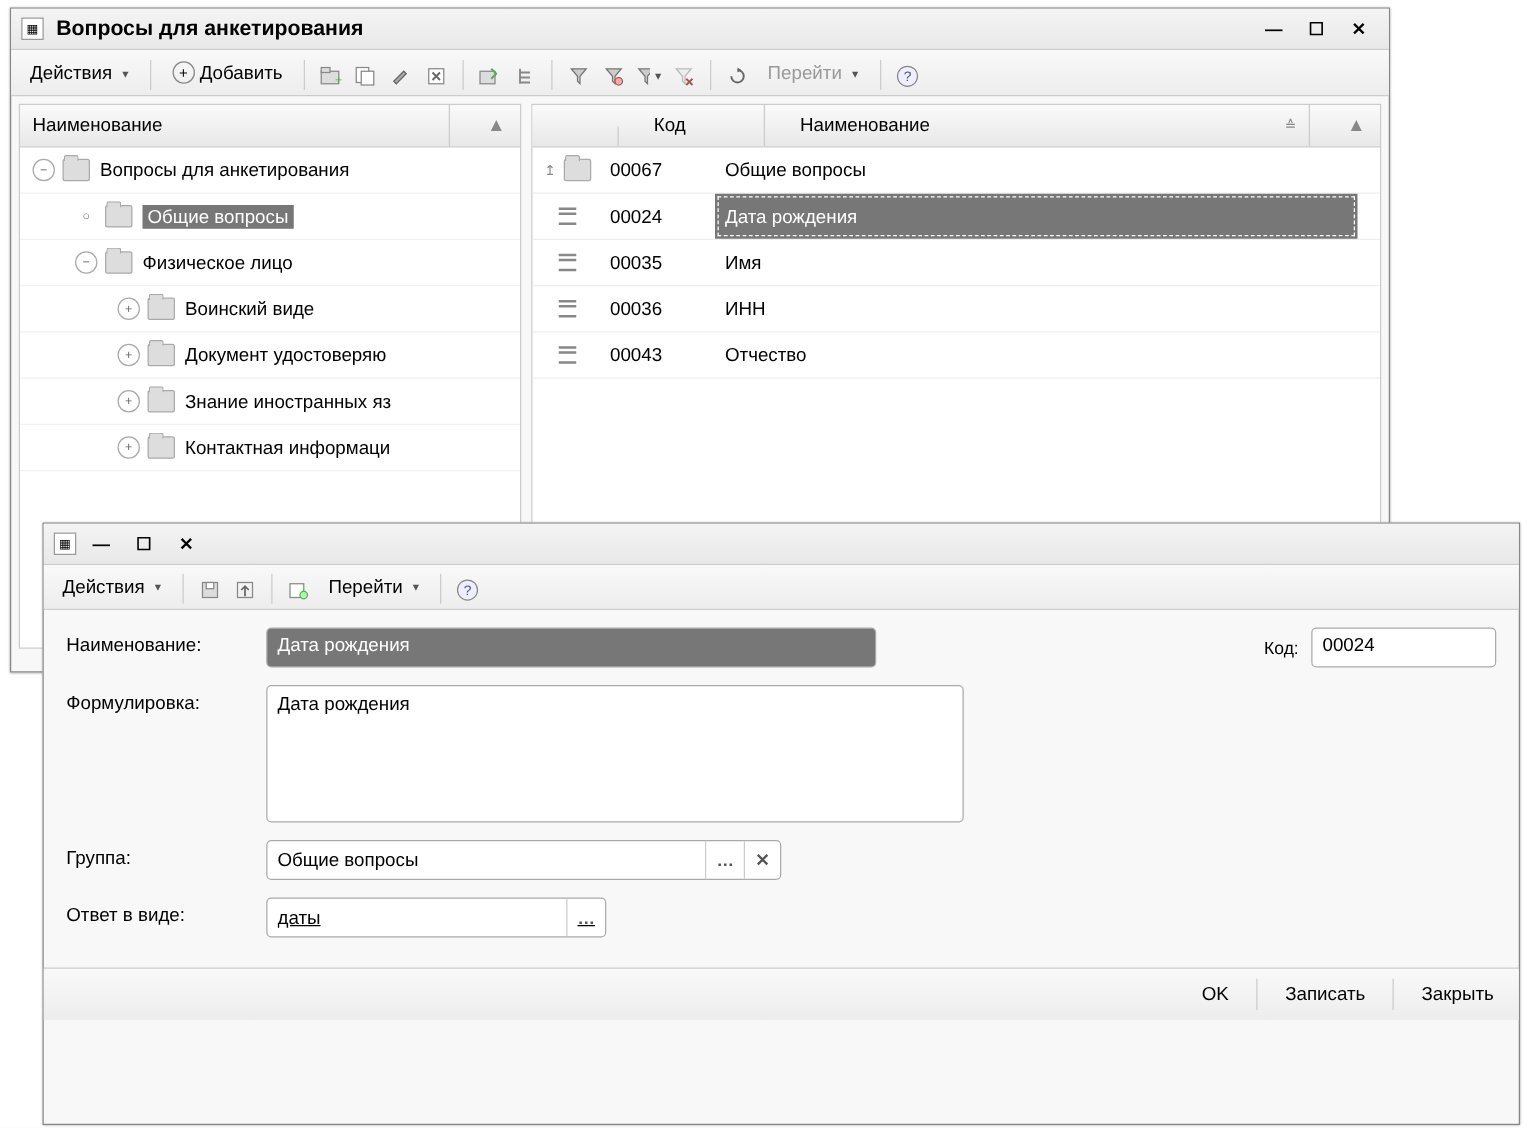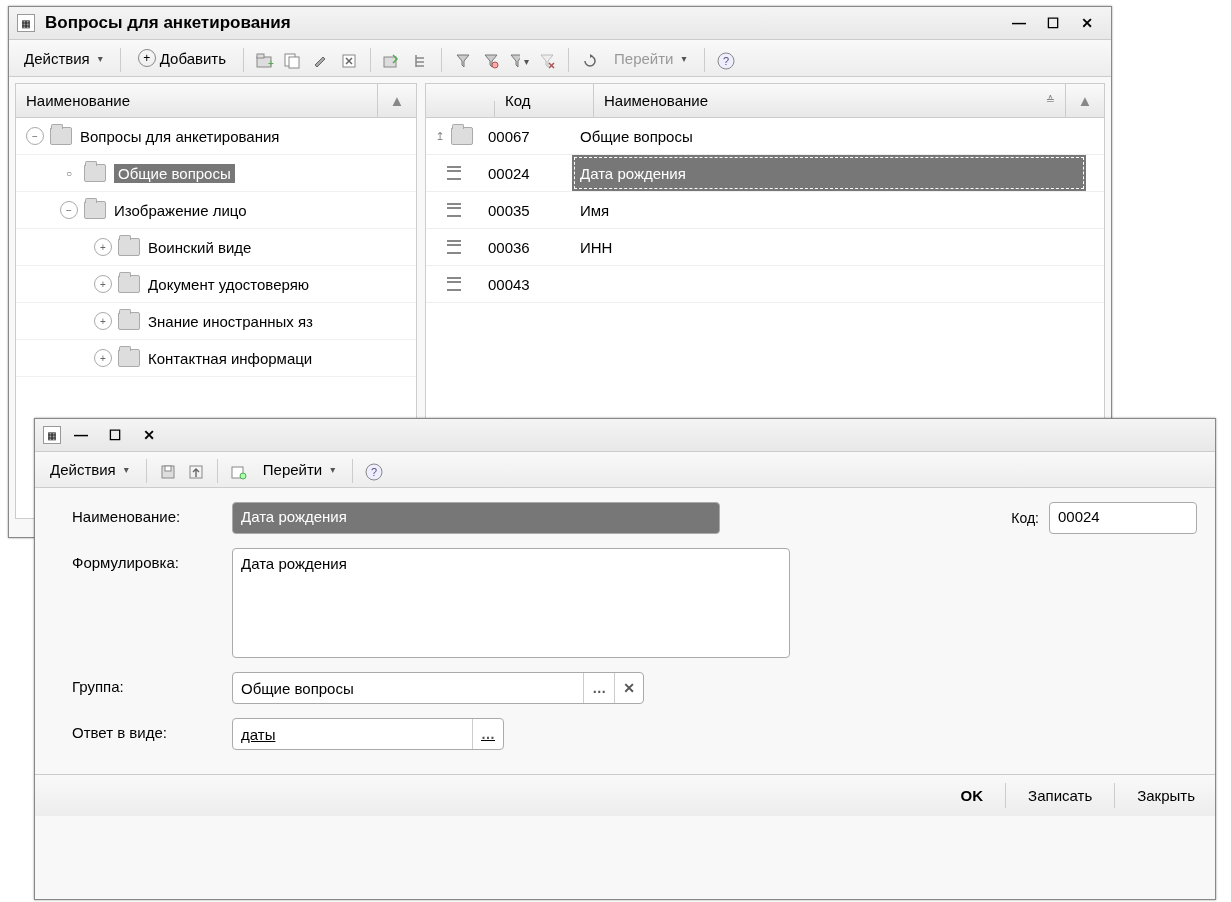--- a/index.html
+++ b/index.html
@@ -74,20 +74,21 @@
   .panes { display:flex; height:calc(100% - 82px); }
   .tree-pane { width:400px; border:1px solid #ccc; margin:6px 4px 6px 6px; background:#fff; display:flex; flex-direction:column; }
   .table-pane { flex:1; border:1px solid #ccc; margin:6px 6px 6px 4px; background:#fff; display:flex; flex-direction:column; }
 
   .col-header {
     background: linear-gradient(#fafafa,#e8e8e8);
     border-bottom:1px solid #ccc;
     display:flex;
     align-items:flex-end;
     font-size:15px;
+    gap:18px;
   }
   .col-header > div { padding:8px 10px; border-right:1px solid #ccc; }
   .col-header .scroll-stub { width:18px; border-right:none; text-align:center; color:#888; }
 
   .tree-body { flex:1; overflow:auto; }
   .tree-row {
     display:flex;
     align-items:center;
     height:36px;
     padding:0 6px;
@@ -148,21 +149,21 @@
   .table-row.selected .name-cell { background:#777; color:#fff; outline:1px dashed #fff; outline-offset:-3px; }
   .ic-cell { width:56px; display:flex; justify-content:center; align-items:center; gap:4px; }
   .code-cell { width:84px; padding-left:6px; }
   .name-cell { flex:1; padding:0 8px; height:100%; display:flex; align-items:center; }
   .scroll-cell { width:18px; }
 
   
   .form-body { padding:14px 18px 10px 18px; display:flex; gap:14px; }
   .form-left { flex:1; }
   .form-row { display:flex; align-items:flex-start; margin-bottom:14px; }
-  .form-label { width:160px; font-size:15px; padding-top:6px;margin-left:19px; }
+  .form-label { width:160px; font-size:15px; padding-top:6px; }
   .text-input {
     border:1px solid #aaa; border-radius:4px;
     padding:5px 8px; font-size:15px; background:#fff;
     height:20px;
   }
   .text-input.sel { background:#777; color:#fff; }
   .textarea {
     border:1px solid #aaa; border-radius:4px;
     padding:6px 8px; font-size:15px;
     height:96px; width:540px; background:#fff;
@@ -185,21 +186,21 @@
     text-align:center; font-size:15px; padding:10px;
   }
   .footer {
     border-top:1px solid #ccc;
     background: linear-gradient(#f9f9f9,#ededed);
     padding:8px 12px;
     display:flex; justify-content:flex-end; gap:14px;
     font-size:15px;
   }
   .footer-btn { cursor:pointer; padding:4px 8px; }
-  .footer-btn.primary { font-weight:bold; }
+  .footer-btn.primary { font-weight:normal; }
   .footer-sep { width:1px; background:#ccc; }
 
   svg { display:block; }
 </style>
 </head>
 <body>
 
 <div class="window" style="left:8px; top:6px; width:1102px; height:530px;">
   <div class="titlebar">
     <span class="title-icon">▦</span>
@@ -307,21 +308,21 @@
           <span class="tree-label">Вопросы для анкетирования</span>
         </div>
         <div class="tree-row" style="padding-left:44px;">
           <span class="expander empty">○</span>
           <span class="folder-icon"></span>
           <span class="tree-label sel">Общие вопросы</span>
         </div>
         <div class="tree-row" style="padding-left:44px;">
           <span class="expander">−</span>
           <span class="folder-icon"></span>
-          <span class="tree-label">Изображение лицо</span>
+          <span class="tree-label">Физическое лицо</span>
         </div>
         <div class="tree-row" style="padding-left:78px;">
           <span class="expander">+</span>
           <span class="folder-icon"></span>
           <span class="tree-label">Воинский виде</span>
         </div>
         <div class="tree-row" style="padding-left:78px;">
           <span class="expander">+</span>
           <span class="folder-icon"></span>
           <span class="tree-label">Документ удостоверяю</span>
@@ -381,20 +382,21 @@
             </div>
             <div class="code-cell">00036</div>
             <div class="name-cell">ИНН</div>
             <div class="scroll-cell"></div>
           </div>
           <div class="table-row">
             <div class="ic-cell">
               <span class="item-icon" style="margin-right:0;"></span>
             </div>
             <div class="code-cell">00043</div>
+            <div class="name-cell">Отчество</div>
             <div class="scroll-cell"></div>
           </div>
         </div>
     </div>
   </div>
 </div>
 
 <div class="window" style="left:34px; top:418px; width:1180px; height:480px;">
   <div class="titlebar">
     <span class="title-icon">▦</span>

